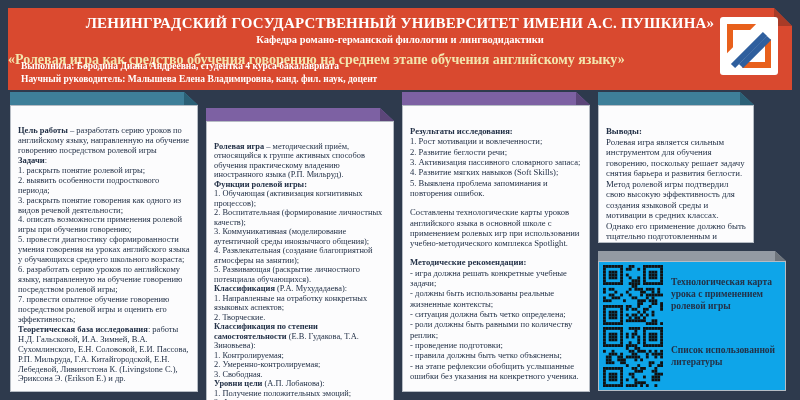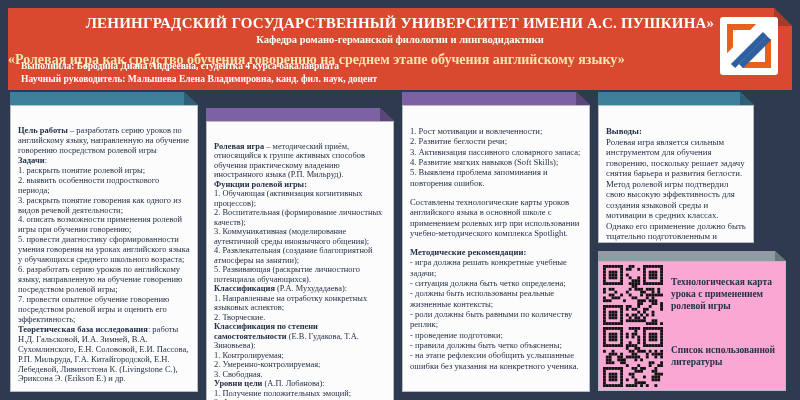--- a/index.html
+++ b/index.html
@@ -46,21 +46,21 @@
   }
   .panel p.blk{margin:0;}
   .panel p.gap{height:9px;}
   .panel b{font-weight:bold;}
   .c0 .panel{font-size:8.5px;line-height:1.17;}
   .c1 .panel{font-size:8.4px;line-height:1.13;}
   .c2 .panel{font-size:8.6px;line-height:1.2;}
   .c3 .panel{font-size:8.8px;line-height:1.2;}
   
   .qr-panel{
-    background:#f9a8d4;border:1px solid #b6bcc4;box-sizing:border-box;
+    background:#0ea5e9;border:1px solid #b6bcc4;box-sizing:border-box;
     padding:2px 4px;overflow:hidden;display:flex;flex-direction:column;justify-content:space-between;
   }
   .qr-row{display:flex;align-items:center;gap:8px;height:62px;}
   .qr-row svg{flex:0 0 auto;display:block;}
   .qr-label{font-size:9.5px;font-weight:bold;color:#233147;line-height:1.25;}
 </style>
 </head>
 <body style="--bg: #2e3a4d; --red: #d9492f; --red-fold: #a83b27; --teal: #3e7f99; --teal-fold: #2b6076; --purple: #7d61a3; --purple-fold: #5c4679; --gray: #939aa3; --gray-fold: #6e747c; --title-yellow: #f3e6ae; --logo-orange: #e8601c; --logo-blue: #2f5f9e;">
 
 <div class="abs header">
@@ -124,32 +124,33 @@
       <p class="blk">2. Функциональная;</p>
       <p class="blk">3. Педагогическая.</p>
     </div>
 </div>
 
 <div class="abs c2" style="left:402px;top:92px;width:188px;">
   <div class="card-bar" style="background:var(--purple);position:relative;">
     <div class="abs bar-fold" style="background:var(--purple-fold);"></div>
   </div>
   <div class="panel" style="height:287px;">
+      <p class="blk"><b>Результаты исследования:</b></p>
       <p class="blk">1. Рост мотивации и вовлеченности;</p>
       <p class="blk">2. Развитие беглости речи;</p>
       <p class="blk">3. Активизация пассивного словарного запаса;</p>
       <p class="blk">4. Развитие мягких навыков (Soft Skills);</p>
       <p class="blk">5. Выявлена проблема запоминания и повторения ошибок.</p>
       <p class="blk gap"></p>
       <p class="blk">Составлены технологические карты уроков английского языка в основной школе с применением ролевых игр при использовании учебно-методического комплекса Spotlight.</p>
       <p class="blk gap"></p>
       <p class="blk"><b>Методические рекомендации:</b></p>
       <p class="blk">- игра должна решать конкретные учебные задачи;</p>
+      <p class="blk">- должны быть использованы реальные жизненные контексты;</p>
       <p class="blk">- ситуация должна быть четко определена;</p>
-      <p class="blk">- должны быть использованы реальные жизненные контексты;</p>
       <p class="blk">- роли должны быть равными по количеству реплик;</p>
       <p class="blk">- проведение подготовки;</p>
       <p class="blk">- правила должны быть четко объяснены;</p>
       <p class="blk">- на этапе рефлексии обобщить услышанные ошибки без указания на конкретного ученика.</p>
     </div>
 </div>
 
 <div class="abs c3" style="left:598px;top:92px;width:156px;">
   <div class="card-bar" style="background:var(--teal);position:relative;">
     <div class="abs bar-fold" style="background:var(--teal-fold);"></div>

